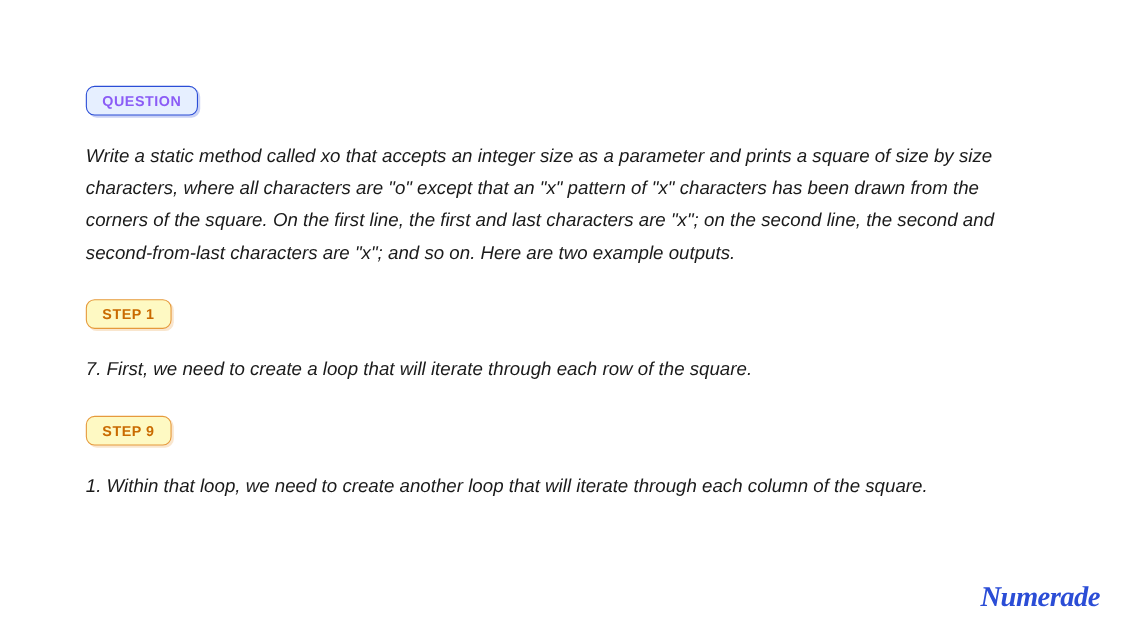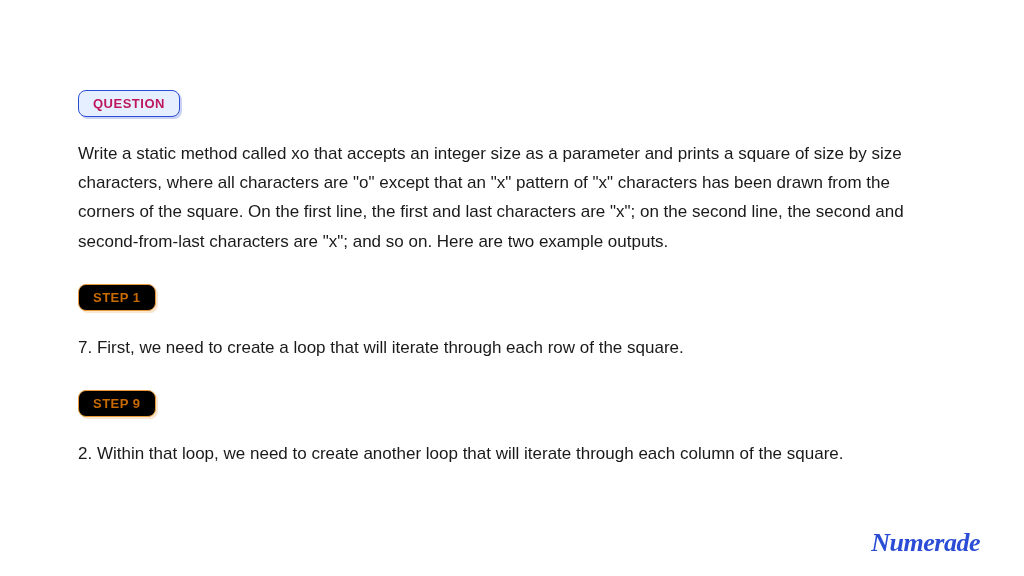--- a/index.html
+++ b/index.html
@@ -19,44 +19,44 @@
       display: inline-block;
       padding: 5px 14px;
       border-radius: 8px;
       font-size: 13px;
       font-weight: 700;
       letter-spacing: 0.5px;
       margin-bottom: 22px;
     }
     .badge-question {
       background: #e6efff;
-      color: #be185d;
+      color: #8b5cf6;
       border: 1.5px solid #2b4dd6;
       box-shadow: 2px 2px 0 0 rgba(43,77,214,0.25);
-      margin-top: 12px;
     }
     .badge-step {
-      background: #000000;
+      background: #fef9c3;
       color: #c96a00;
       border: 1.5px solid #e69a3c;
       box-shadow: 2px 2px 0 0 rgba(230,154,60,0.25);
     }
     .body-text {
       font-size: 17px;
       line-height: 1.72;
       color: #1a1a1a;
       margin-bottom: 28px;
+      font-style: italic;
     }
     .section {
       margin-bottom: 6px;
     }
     .logo {
       position: absolute;
       bottom: 18px;
-      right: 44px;
+      right: 24px;
       font-family: 'Brush Script MT', cursive;
       font-size: 26px;
       font-weight: 700;
       color: #2b4dd6;
       font-style: italic;
       letter-spacing: -0.5px;
     }
   </style>
 </head>
 <body>
@@ -66,16 +66,16 @@
   <p class="body-text">Write a static method called xo that accepts an integer size as a parameter and prints a square of size by size characters, where all characters are "o" except that an "x" pattern of "x" characters has been drawn from the corners of the square. On the first line, the first and last characters are "x"; on the second line, the second and second-from-last characters are "x"; and so on. Here are two example outputs.</p>
 </div>
 
 <div class="section">
   <div class="badge badge-step">STEP 1</div>
   <p class="body-text">7. First, we need to create a loop that will iterate through each row of the square.</p>
 </div>
 
 <div class="section">
   <div class="badge badge-step">STEP 9</div>
-  <p class="body-text">2. Within that loop, we need to create another loop that will iterate through each column of the square.</p>
+  <p class="body-text">1. Within that loop, we need to create another loop that will iterate through each column of the square.</p>
 </div>
 
 <div class="logo">Numerade</div>
 
 </body></html>

